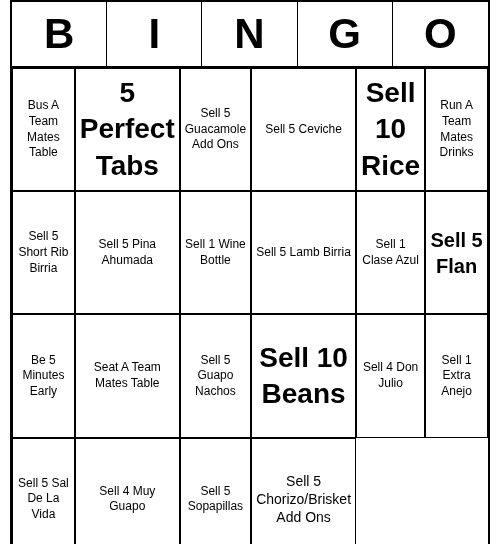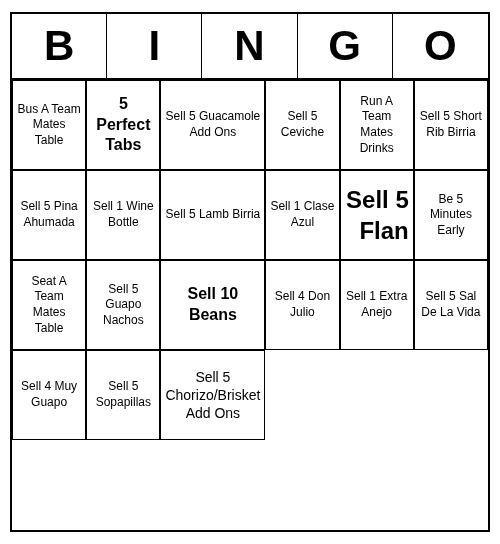--- a/index.html
+++ b/index.html
@@ -41,45 +41,45 @@
       min-height: 90px;
       display: flex;
       align-items: center;
       justify-content: center;
       text-align: center;
       padding: 6px 4px;
       font-size: 12px;
       line-height: 1.3;
     }
     .bingo-cell.large-text {
-      font-size: 16px;
+      font-size: 28px;
       font-weight: bold;
     }
     .bingo-cell.xlarge-text {
-      font-size: 24px;
+      font-size: 20px;
       font-weight: bold;
-      text-align: right;
     }
   </style>
 </head>
 <body>
 
 <div class="bingo-card">
   <div class="bingo-header">
   <div class="bingo-header-cell">B</div>
       <div class="bingo-header-cell">I</div>
       <div class="bingo-header-cell">N</div>
       <div class="bingo-header-cell">G</div>
       <div class="bingo-header-cell">O</div>
     </div>
   <div class="bingo-grid">
   <div class="bingo-cell">Bus A Team Mates Table</div>
       <div class="bingo-cell large-text">5 Perfect Tabs</div>
       <div class="bingo-cell">Sell 5 Guacamole Add Ons</div>
       <div class="bingo-cell">Sell 5 Ceviche</div>
+      <div class="bingo-cell large-text">Sell 10 Rice</div>
       <div class="bingo-cell">Run A Team Mates Drinks</div>
       <div class="bingo-cell">Sell 5 Short Rib Birria</div>
       <div class="bingo-cell">Sell 5 Pina Ahumada</div>
       <div class="bingo-cell">Sell 1 Wine Bottle</div>
       <div class="bingo-cell">Sell 5 Lamb Birria</div>
       <div class="bingo-cell">Sell 1 Clase Azul</div>
       <div class="bingo-cell xlarge-text">Sell 5 Flan</div>
       <div class="bingo-cell">Be 5 Minutes Early</div>
       <div class="bingo-cell">Seat A Team Mates Table</div>
       <div class="bingo-cell">Sell 5 Guapo Nachos</div>

